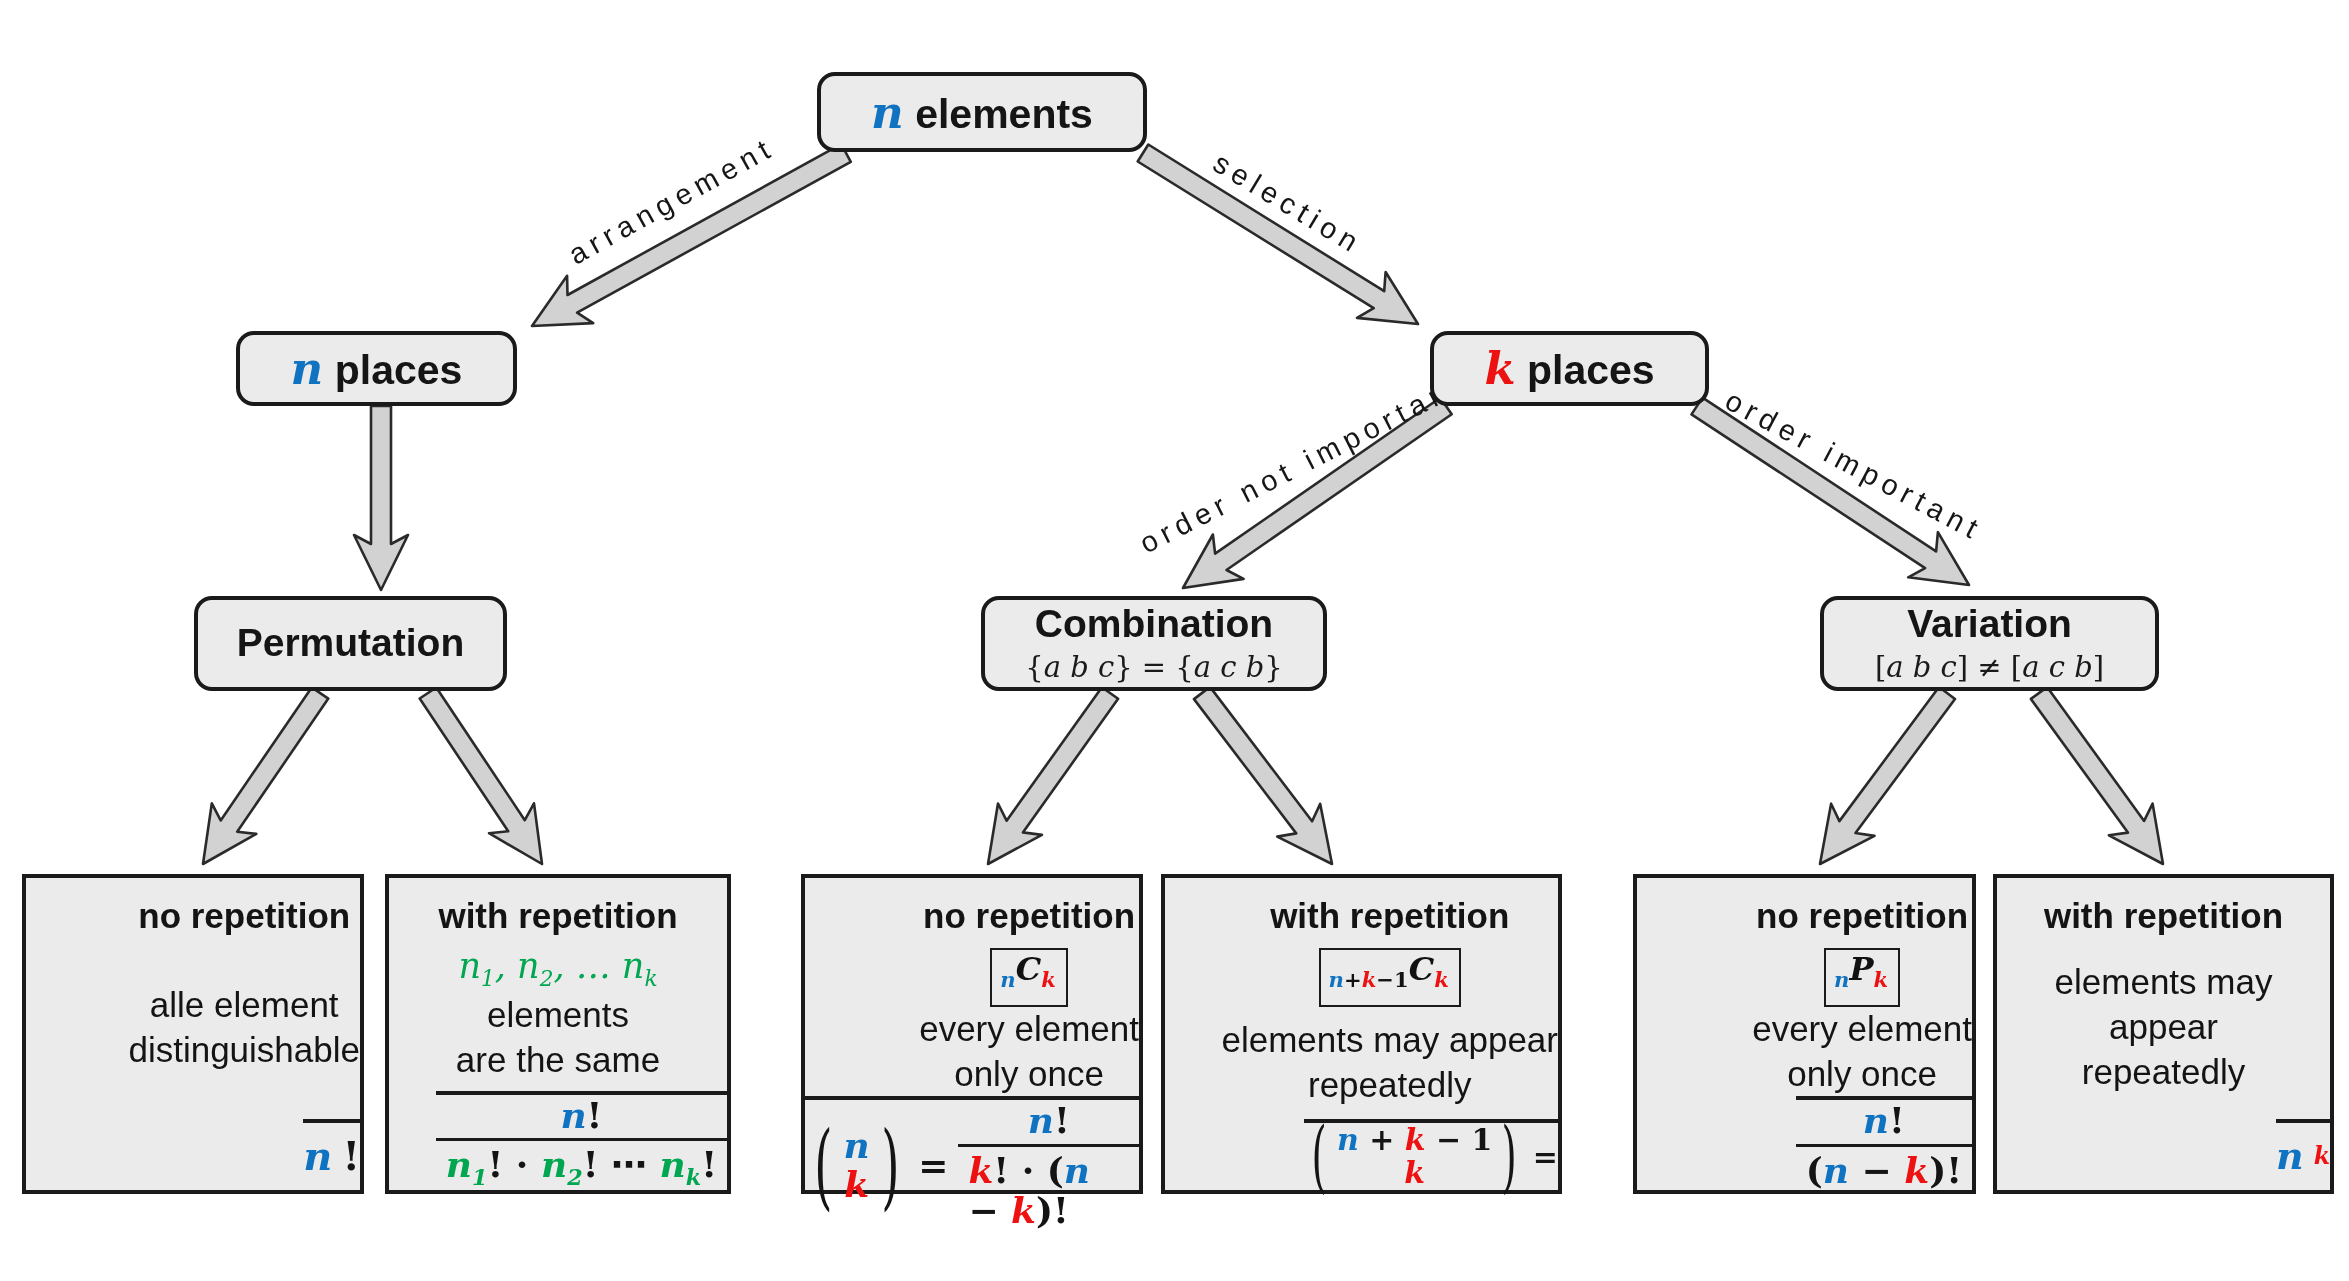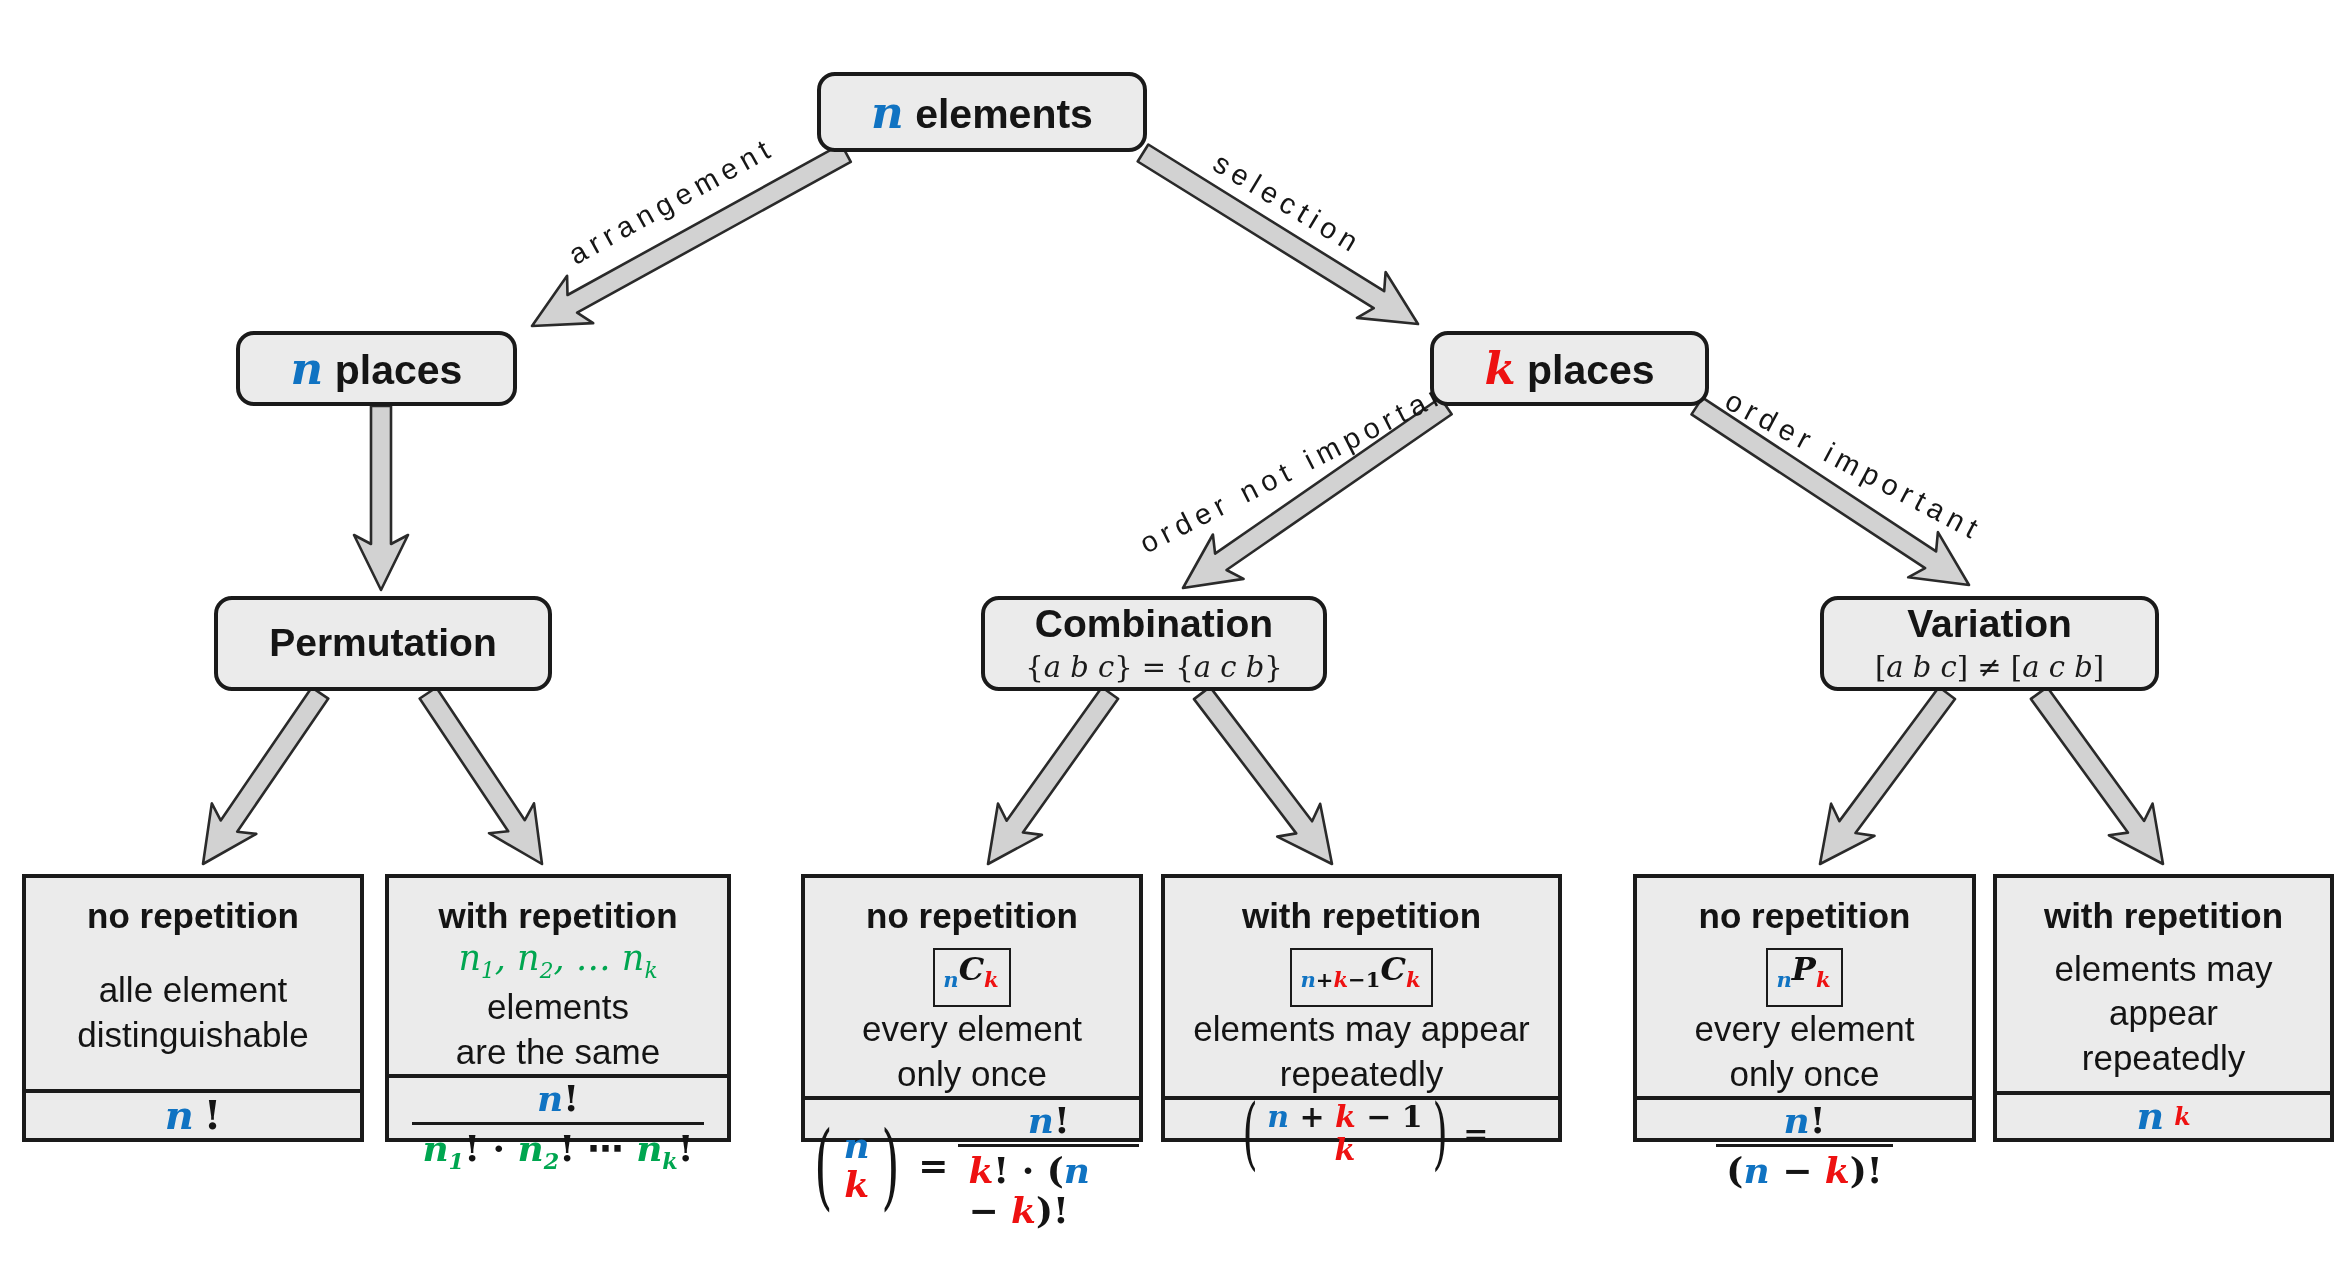--- a/index.html
+++ b/index.html
@@ -30,23 +30,23 @@
   .mv{font-family:"DejaVu Serif",serif;font-style:italic;font-weight:700;}
   .vn{color:var(--blue);} .vk{color:var(--red);} .vg{color:var(--green);}
   .up{font-style:normal;font-family:"DejaVu Serif","DejaVu Sans",serif;}
   
   .edge-label{
     position:absolute;font-size:29px;letter-spacing:6px;color:#161616;
     white-space:nowrap;transform:translate(-50%,-50%) rotate(var(--rot));
   }
   
   .leaf{
-    position:absolute;top:874px;height:268px;background:var(--fill);
+    position:absolute;top:874px;height:320px;background:var(--fill);
     border:4px solid var(--bcol);box-sizing:border-box;
-    display:flex;flex-direction:column;
+    display:flex;flex-direction:column;align-items:flex-end;
   }
   .leaf-content{height:241px;display:flex;flex-direction:column;align-items:center;padding-top:18px;box-sizing:border-box;}
   .leaf-title{font-weight:700;font-size:35px;color:#141414;}
   .badge{
     margin-top:12px;border:2.5px solid #1a1a1a;padding:0 10px 12px 8px;
     font-family:"DejaVu Serif",serif;font-style:italic;font-weight:700;
     font-size:32px;line-height:1.2;background:var(--fill);
   }
   .badge sub{font-size:.66em;}
   .badge .up{font-style:normal;}
@@ -101,21 +101,21 @@
 </div>
 
 <div class="node" style="left:236px;top:331px;width:281px;height:75px">
   <div class="node-label"><span class="mv vn">n</span><span> places</span></div>
 </div>
 
 <div class="node" style="left:1430px;top:331px;width:279px;height:75px">
   <div class="node-label"><span class="mv vk">k</span><span> places</span></div>
 </div>
 
-<div class="node" style="left:214px;top:596px;width:338px;height:95px">
+<div class="node" style="left:194px;top:596px;width:313px;height:95px">
   <div class="node-title">Permutation</div>
 </div>
 
 <div class="node" style="left:981px;top:596px;width:346px;height:95px">
   <div class="node-title">Combination</div>
   <div class="node-sub"><span class="up">{</span><span class="mv">a b c</span><span class="up">} = {</span><span class="mv">a c b</span><span class="up">}</span></div>
 </div>
 
 <div class="node" style="left:1820px;top:596px;width:339px;height:95px">
   <div class="node-title">Variation</div>

